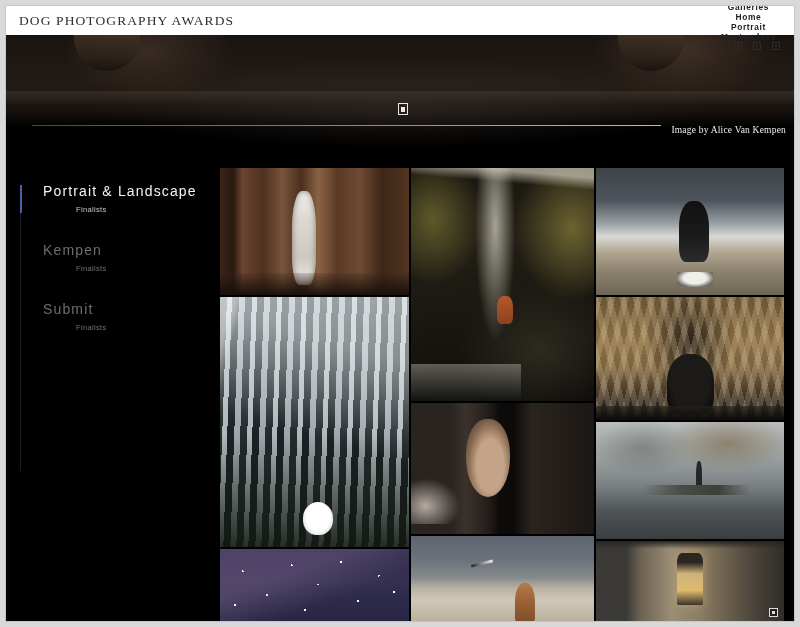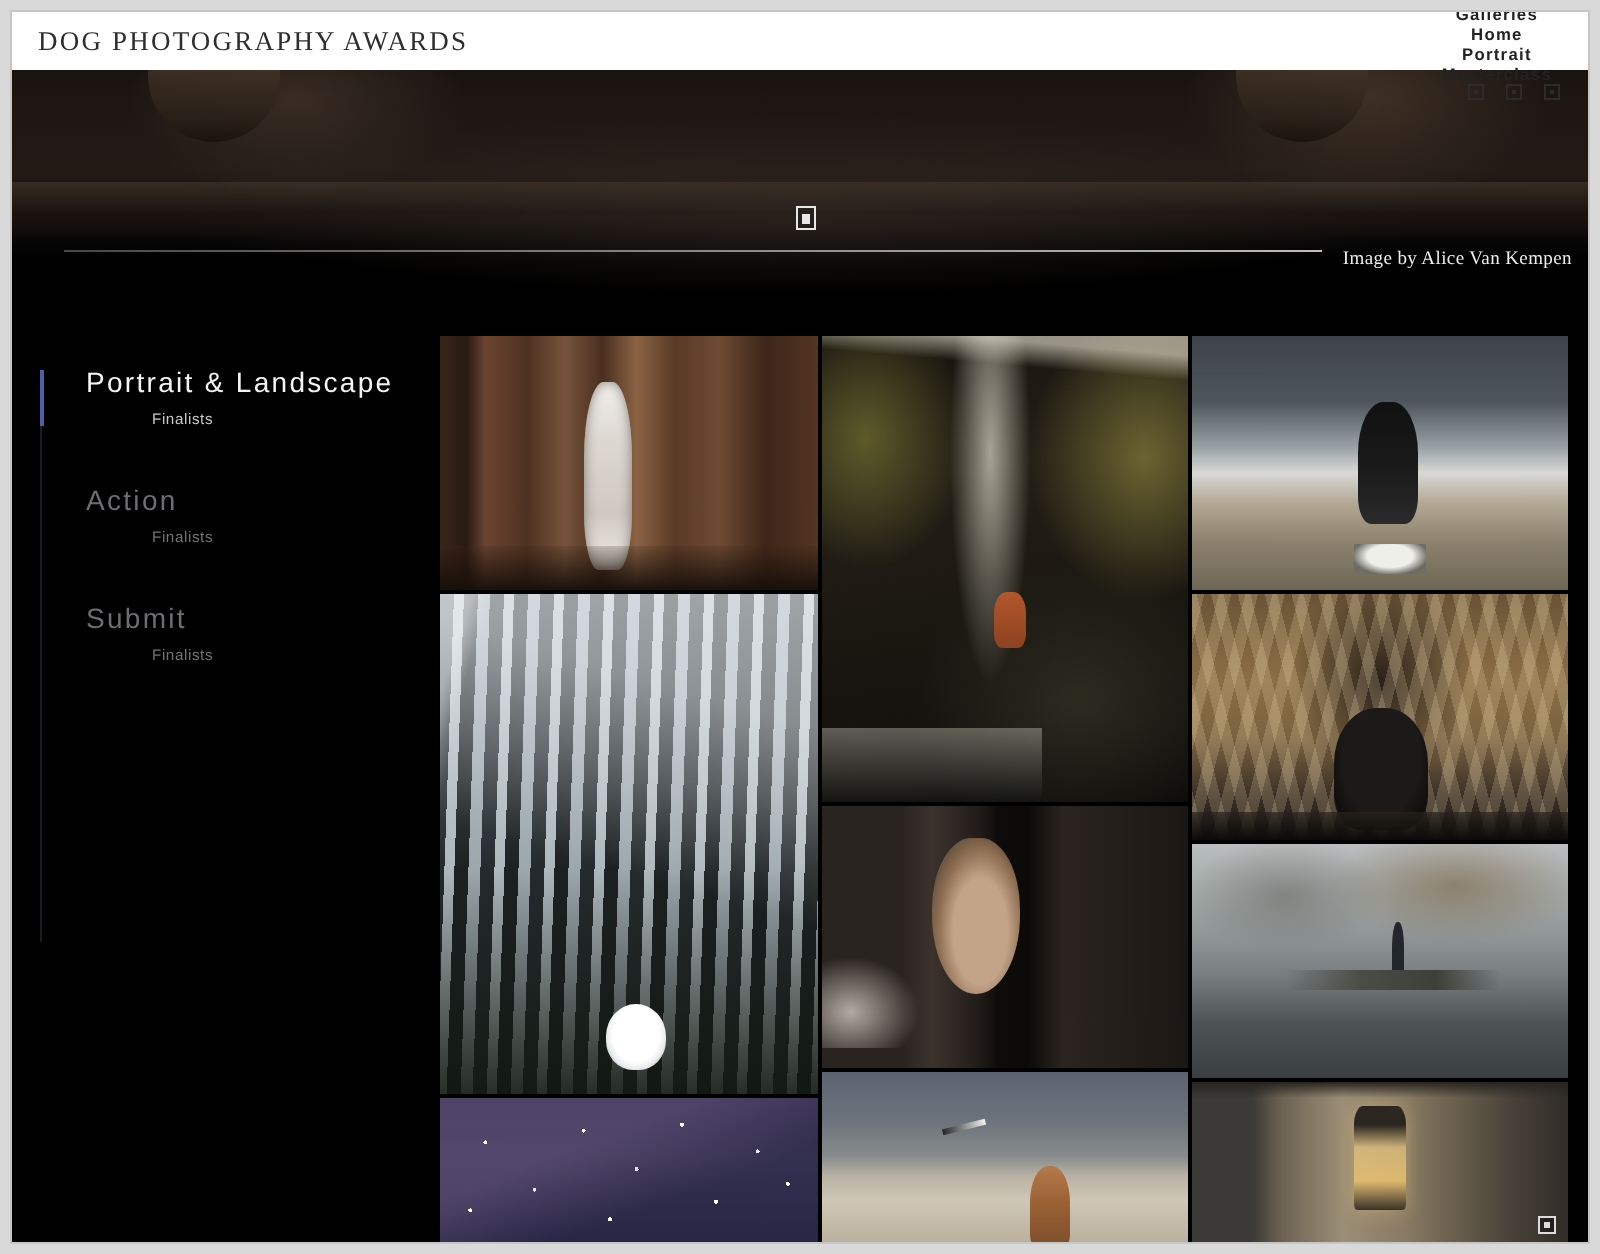--- a/index.html
+++ b/index.html
@@ -516,21 +516,21 @@
       <div id="sidebar-track"></div>
 
       <div class="category-item active">
         <span class="category-accent"></span>
         <div class="category-title">Portrait &amp; Landscape</div>
         <div class="category-sub">Finalists</div>
       </div>
 
       <div class="category-item">
         <span class="category-accent"></span>
-        <div class="category-title">Action</div>
+        <div class="category-title">Kempen</div>
         <div class="category-sub">Finalists</div>
       </div>
 
       <div class="category-item">
         <span class="category-accent"></span>
         <div class="category-title">Submit</div>
         <div class="category-sub">Finalists</div>
       </div>
     </div>
 

